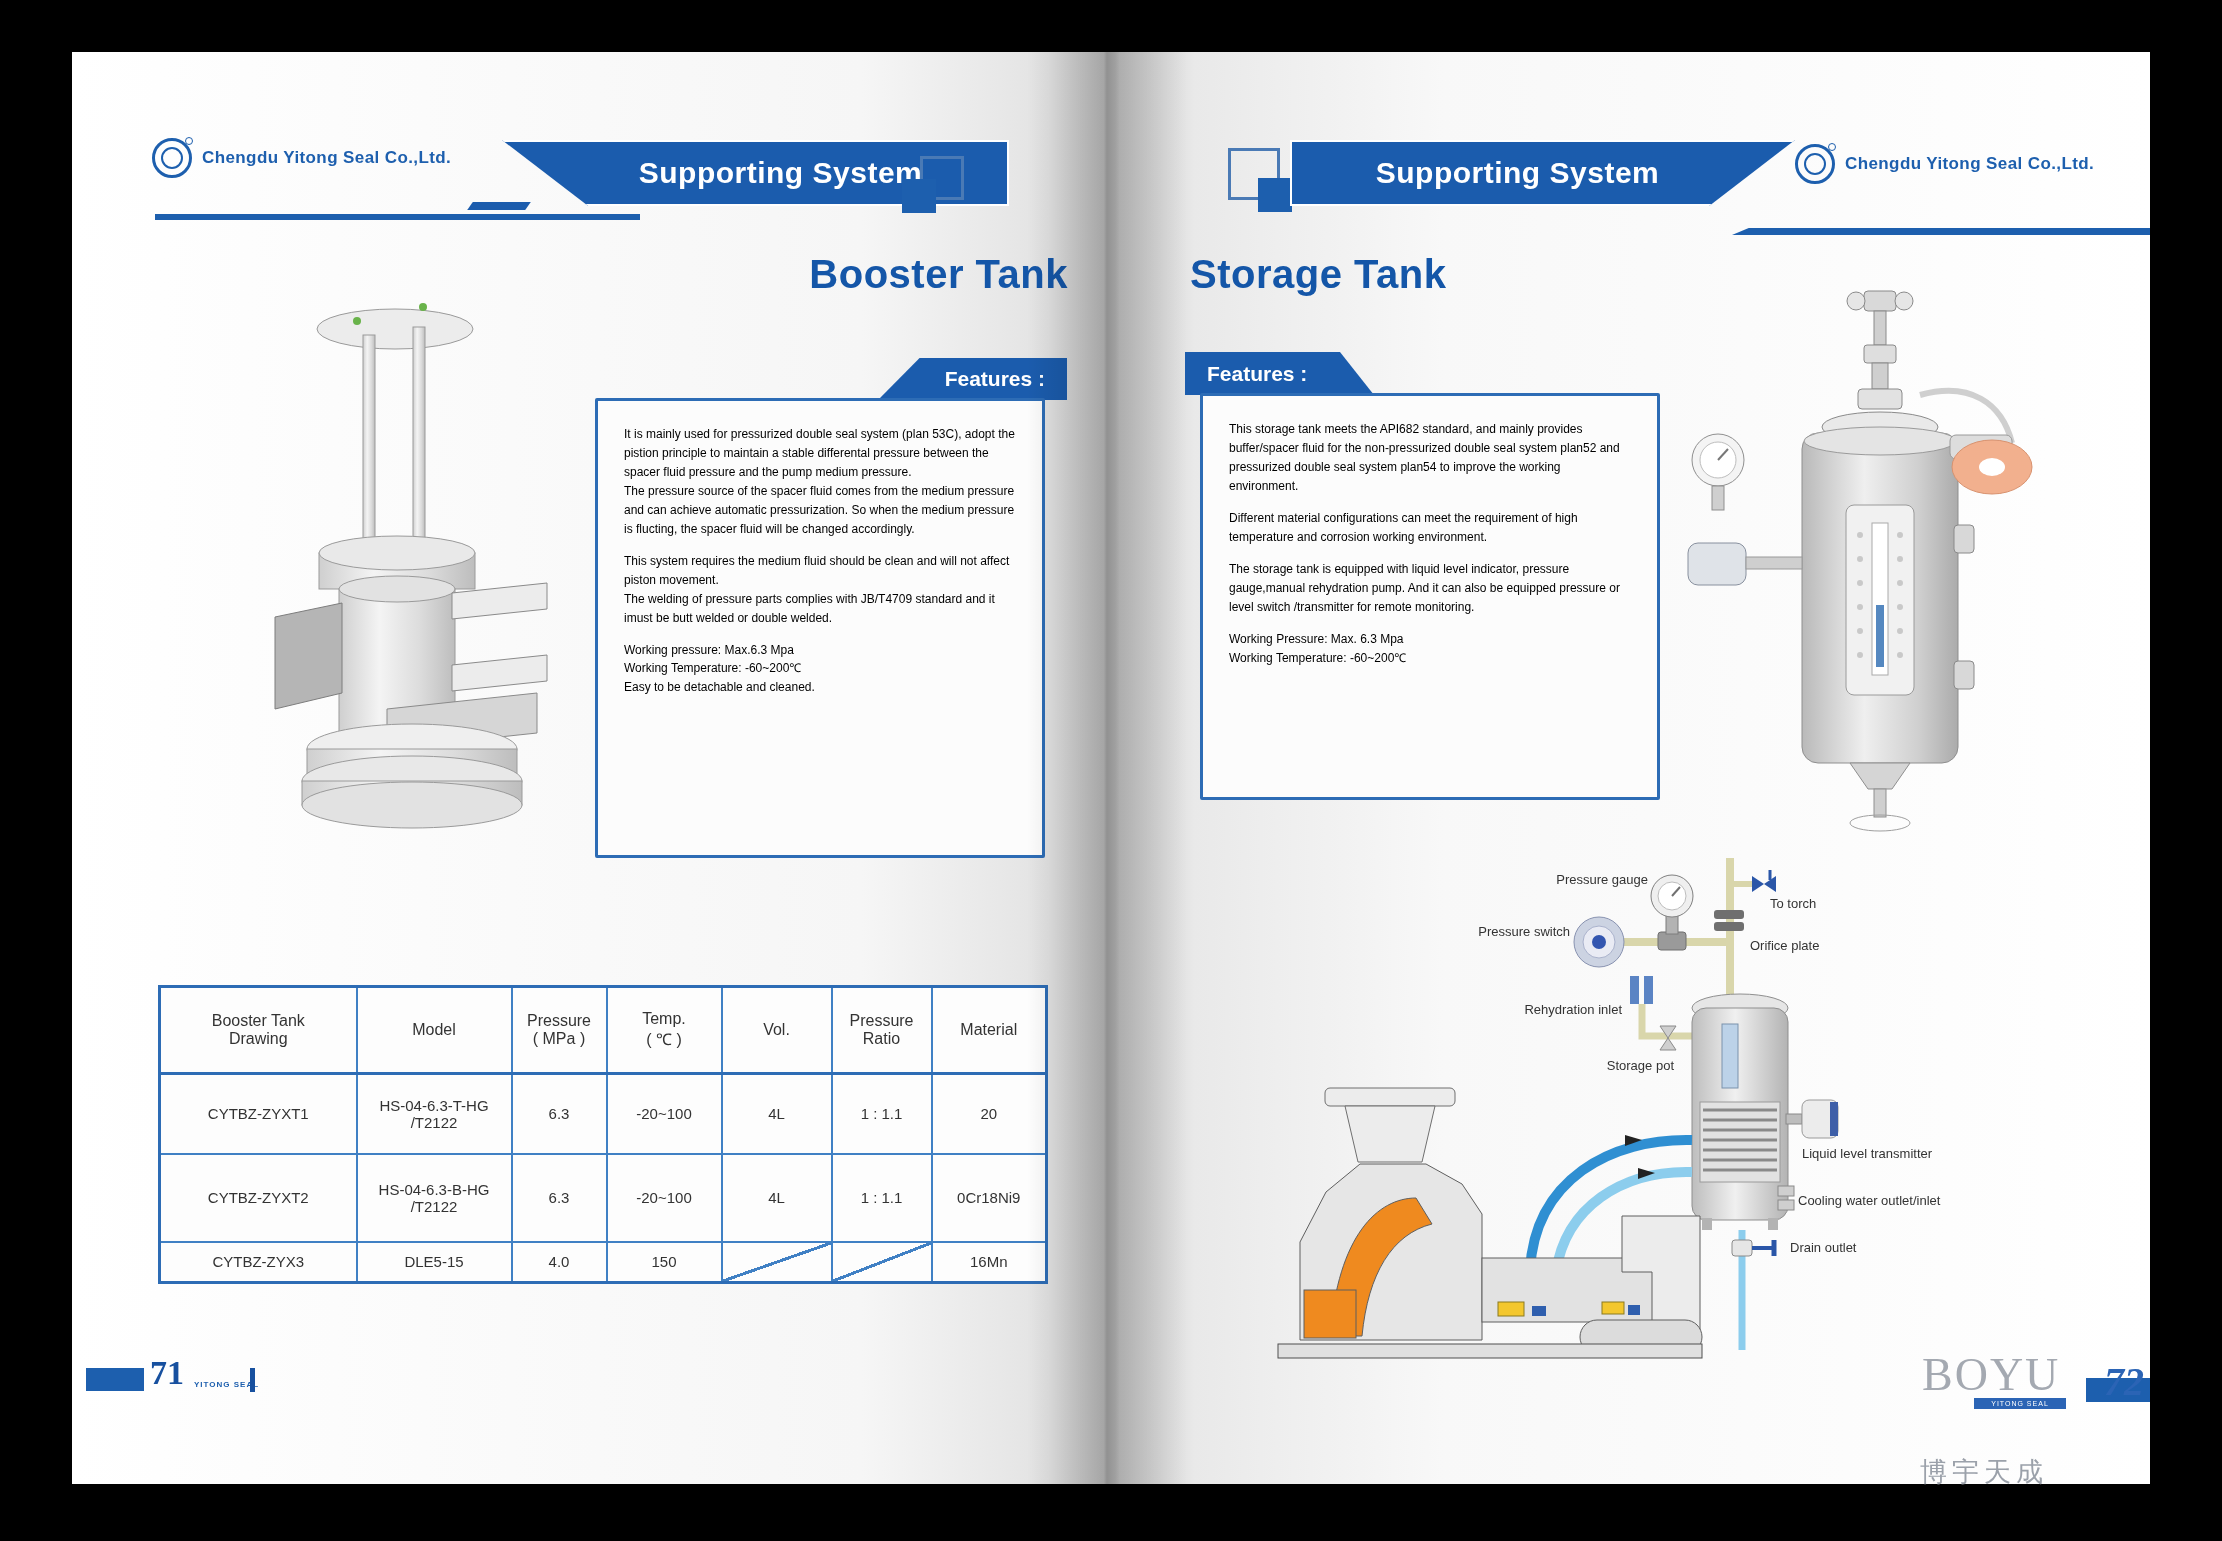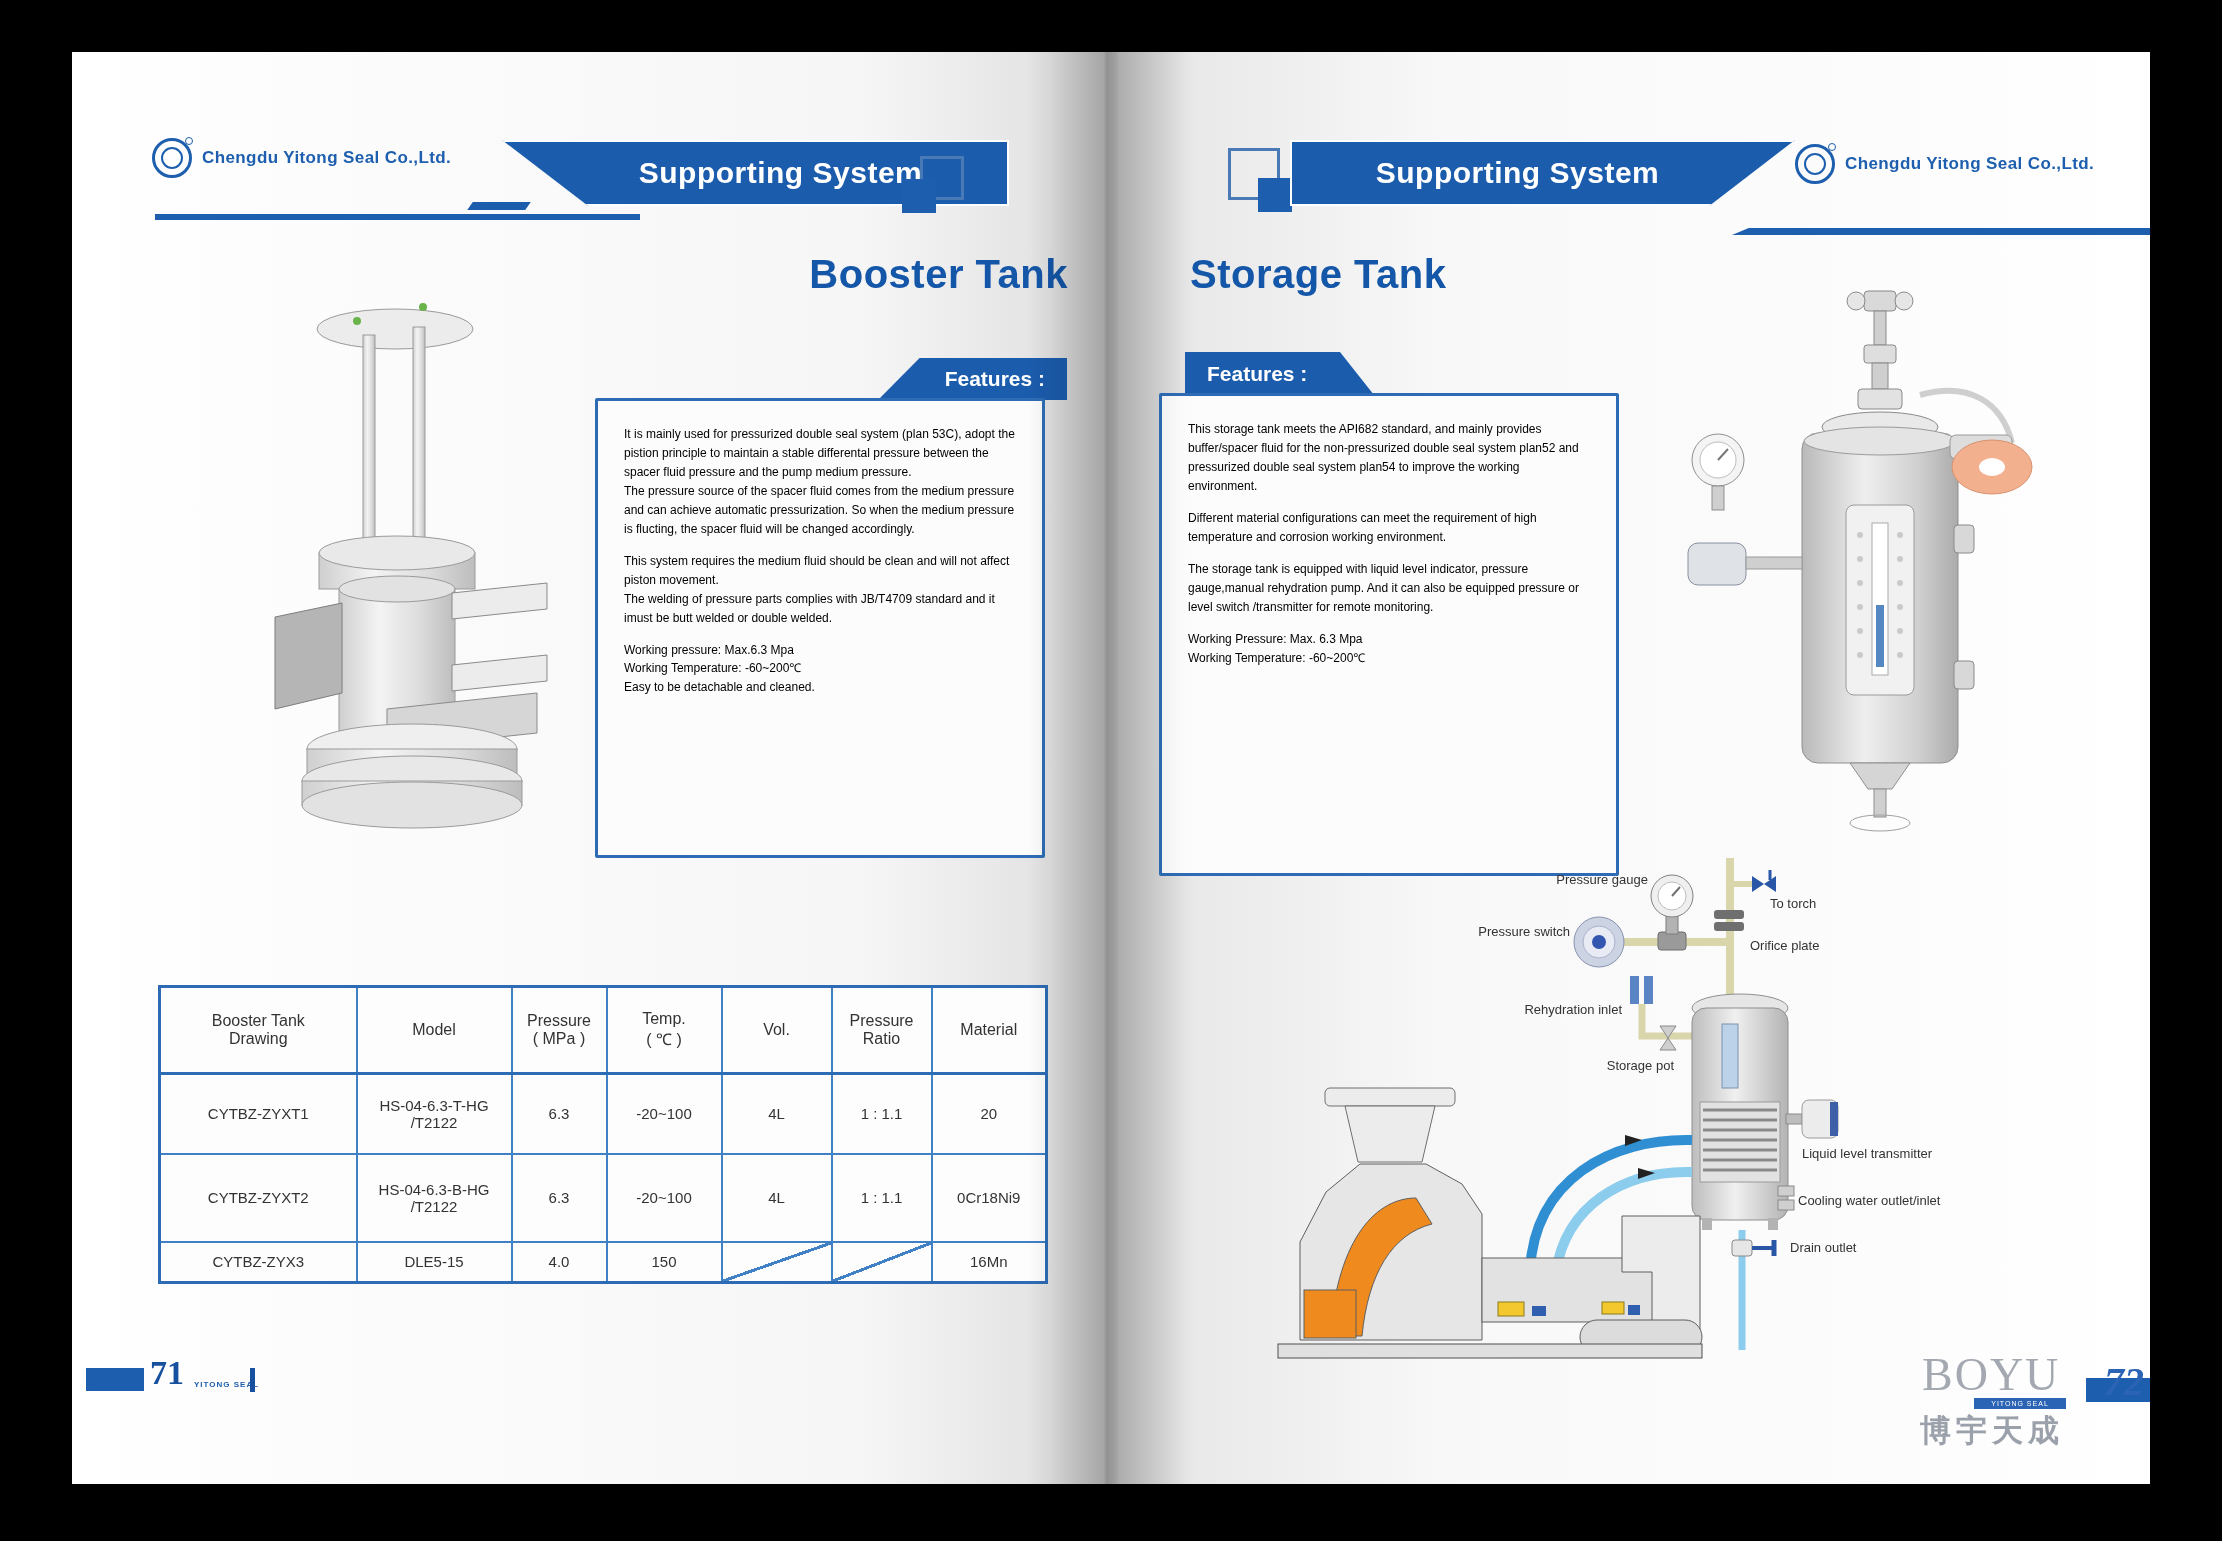--- a/index.html
+++ b/index.html
@@ -41,21 +41,21 @@
   table.spec th{font-size:16px;border-bottom:3px solid #2d6cb5;}
   th.colL,td.colL{text-align:left;padding-left:18px;}
   td.model{text-align:left;padding-left:12px;}
   td.diag{background-image:linear-gradient(to bottom right,transparent calc(50% - 1.5px),#4080c4 calc(50% - 1.5px),#4080c4 calc(50% + 1.5px),transparent calc(50% + 1.5px));}
   
   .pg-rect{background:#1d5fae;}
   .pg-num{font-family:"Liberation Serif", serif;font-weight:bold;color:#17509f;font-size:34px;}
   .pg-small{color:#1d5fae;font-size:8px;letter-spacing:1px;font-weight:bold;}
   .pg-bar{background:#17509f;}
   .boyu{font-family:"Liberation Serif", serif;font-weight:normal;color:#a4a9b1;font-size:46px;letter-spacing:2px;}
-  .boyu-cn{color:#9ba1aa;font-size:31px;letter-spacing:5px;font-weight:bold;}
+  .boyu-cn{color:#9ba1aa;font-size:27px;letter-spacing:5px;font-weight:normal;margin-top:44px;}
   .boyu-strip{background:#2b64b5;color:#fff;font-size:7px;display:flex;align-items:center;justify-content:center;letter-spacing:1px;}
   .pg-num-r{font-family:"Liberation Serif", serif;font-style:italic;font-weight:bold;color:#2b64b5;font-size:40px;}
   .bar-r{background:#1d5fae;}
   svg text{font-family:"Liberation Sans", sans-serif;fill:#333;font-size:13px;}
 </style>
 </head>
 <body>
 
 <div class="spread">
 
@@ -186,21 +186,21 @@
     <div class="ring"></div>
     <div class="company">Chengdu Yitong Seal Co.,Ltd.</div>
   </div>
   <div class="abs rule" style="left:1660px;top:176px;width:418px;height:7px;clip-path:polygon(4% 0,100% 0,100% 100%,0 100%);"></div>
 
   <div class="abs page-title" style="left:1118px;top:200px;">Storage Tank</div>
 
   <div class="abs feat-tab tab-r" style="left:1113px;top:300px;width:167px;height:43px;">
     <span>Features :</span>
   </div>
-  <div class="abs feat-box" style="left:1087px;top:341px;width:460px;height:483px;box-sizing:border-box;">
+  <div class="abs feat-box" style="left:1128px;top:341px;width:460px;height:407px;box-sizing:border-box;">
     <p>This storage tank meets the API682 standard, and mainly provides buffer/spacer fluid for the non-pressurized double seal system plan52 and pressurized double seal system plan54 to improve the working environment.</p>
     <p class="gap">Different material configurations can meet the requirement of high temperature and corrosion working environment.</p>
     <p class="gap">The storage tank is equipped with liquid level indicator, pressure gauge,manual rehydration pump. And it can also be equipped pressure or level switch /transmitter for remote monitoring.</p>
     <p class="gap">Working Pressure: Max. 6.3 Mpa</p>
     <p>Working Temperature: -60~200℃</p>
   </div>
 
   <svg class="abs" style="left:1578px;top:223px;" width="440" height="570" viewBox="0 0 440 570">
     <defs>
       <linearGradient id="met2" x1="0" y1="0" x2="1" y2="0">

